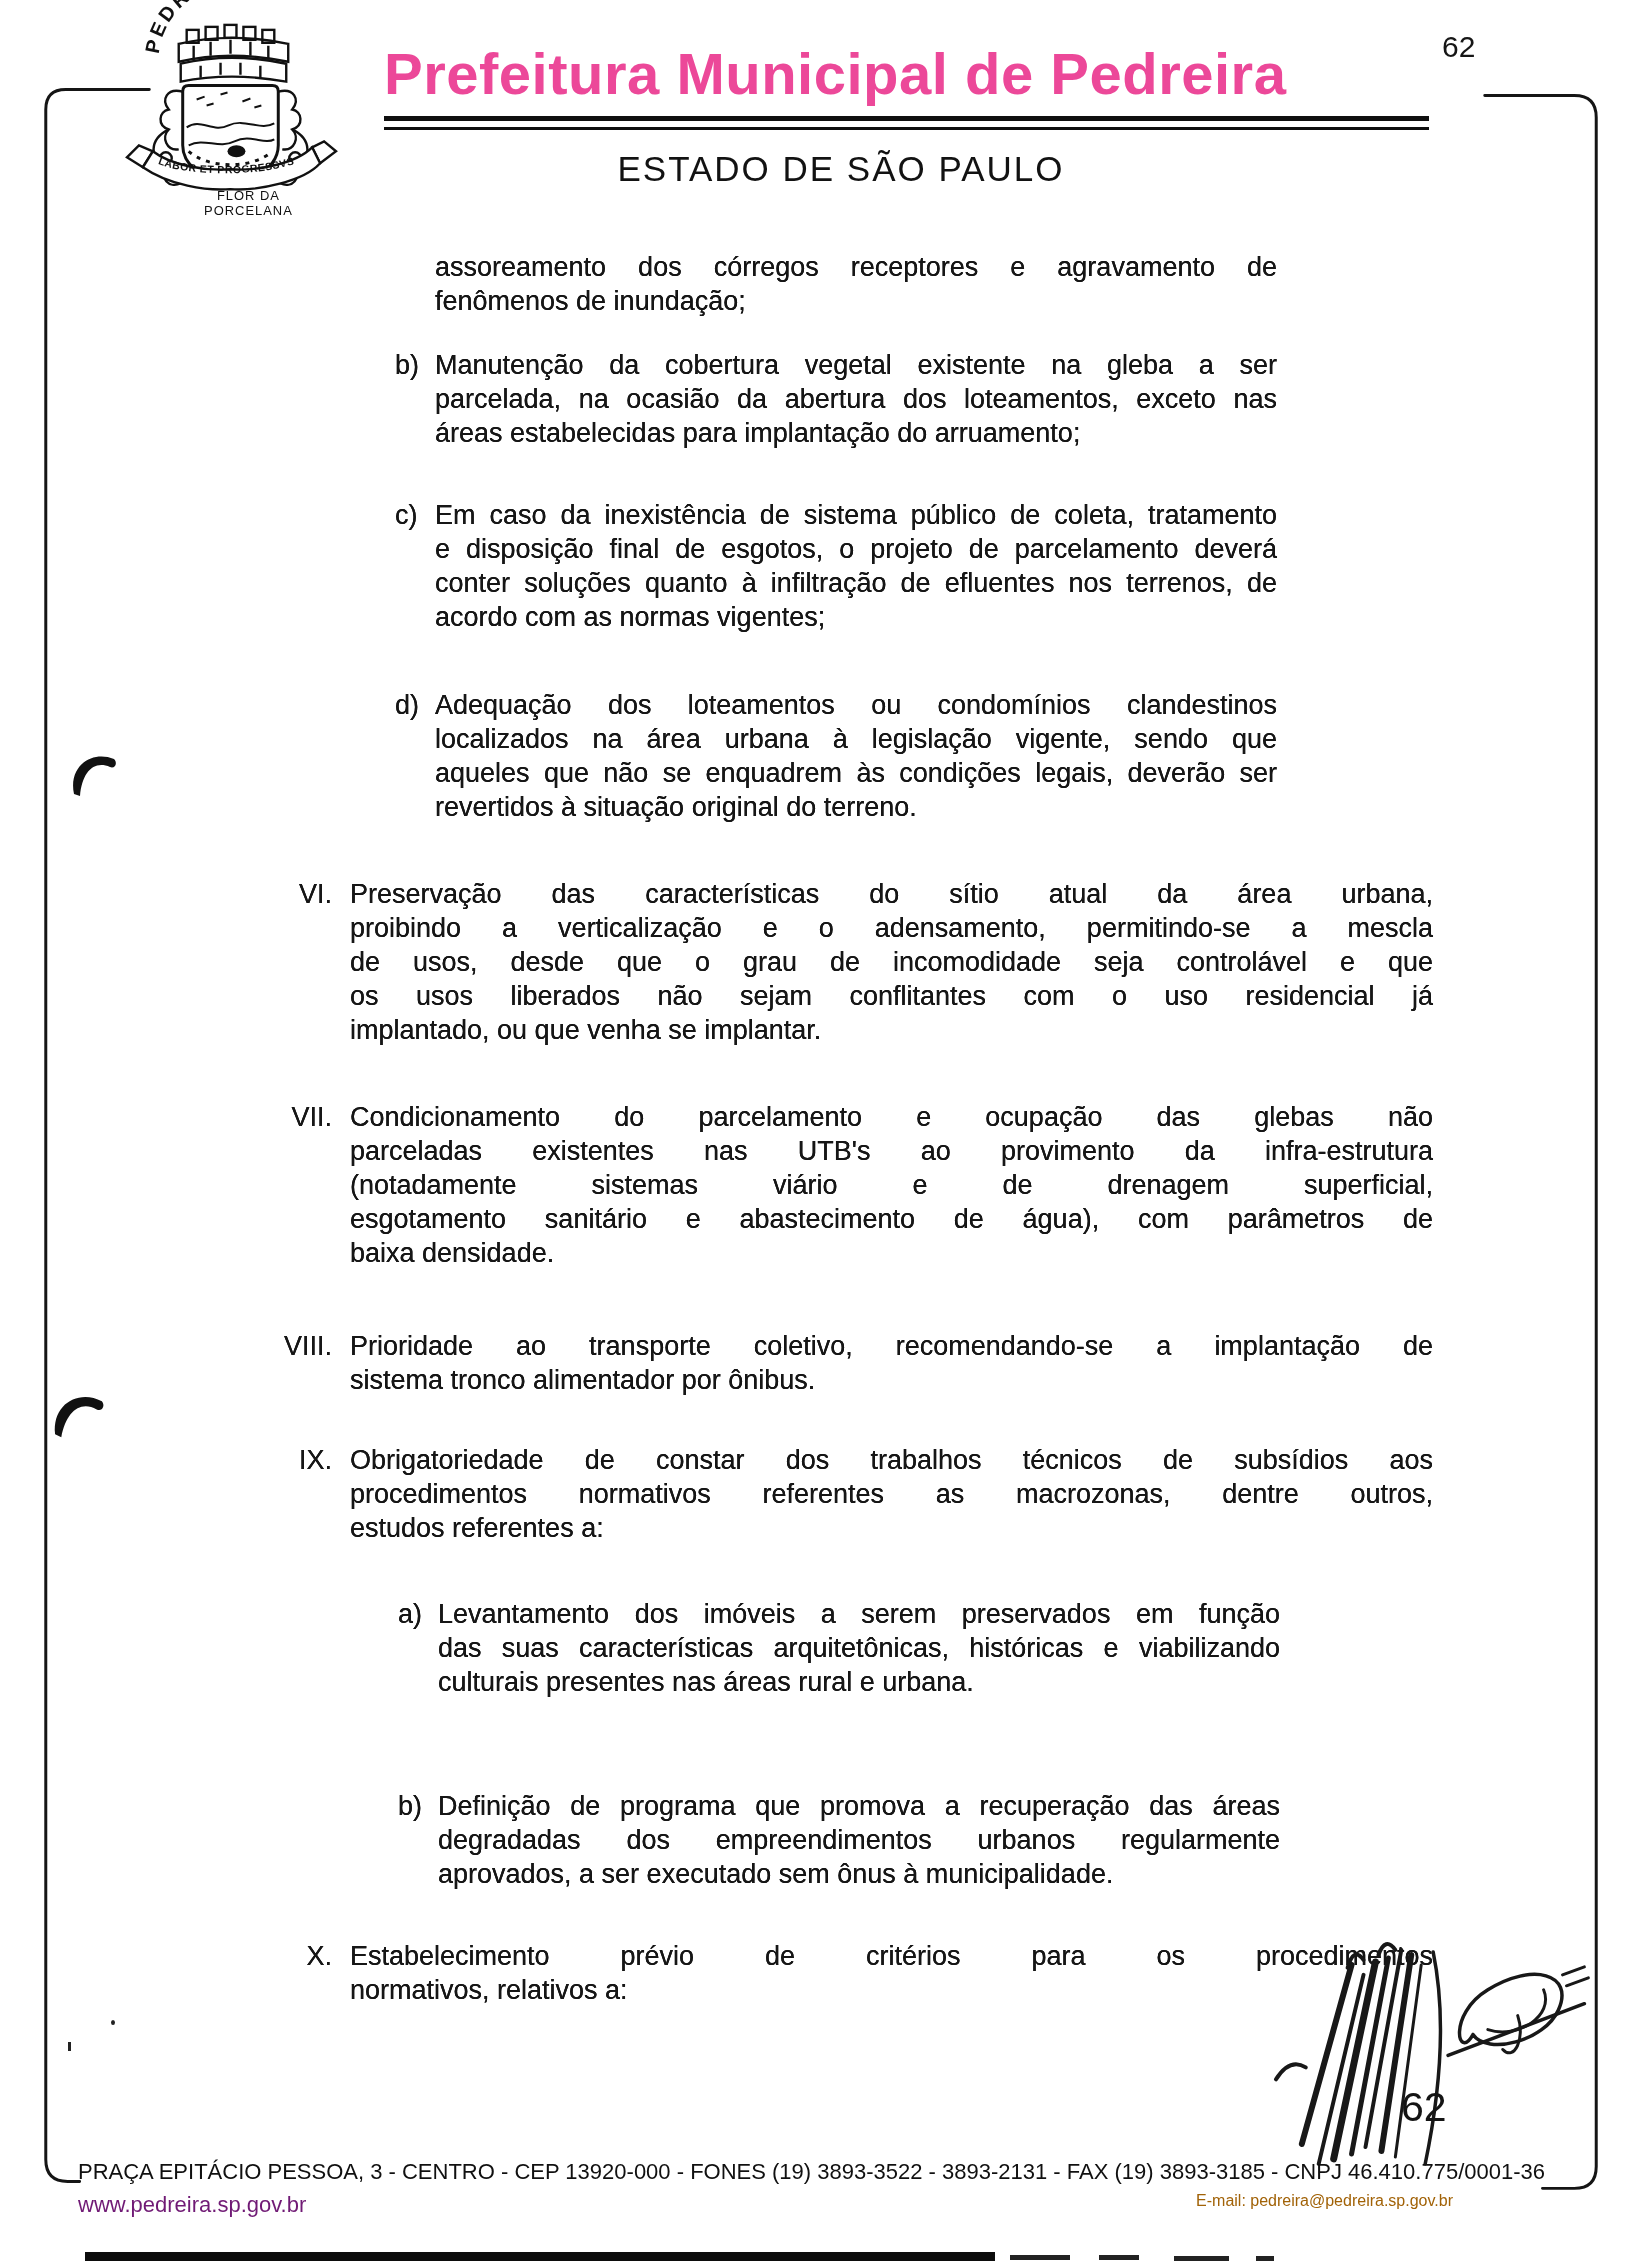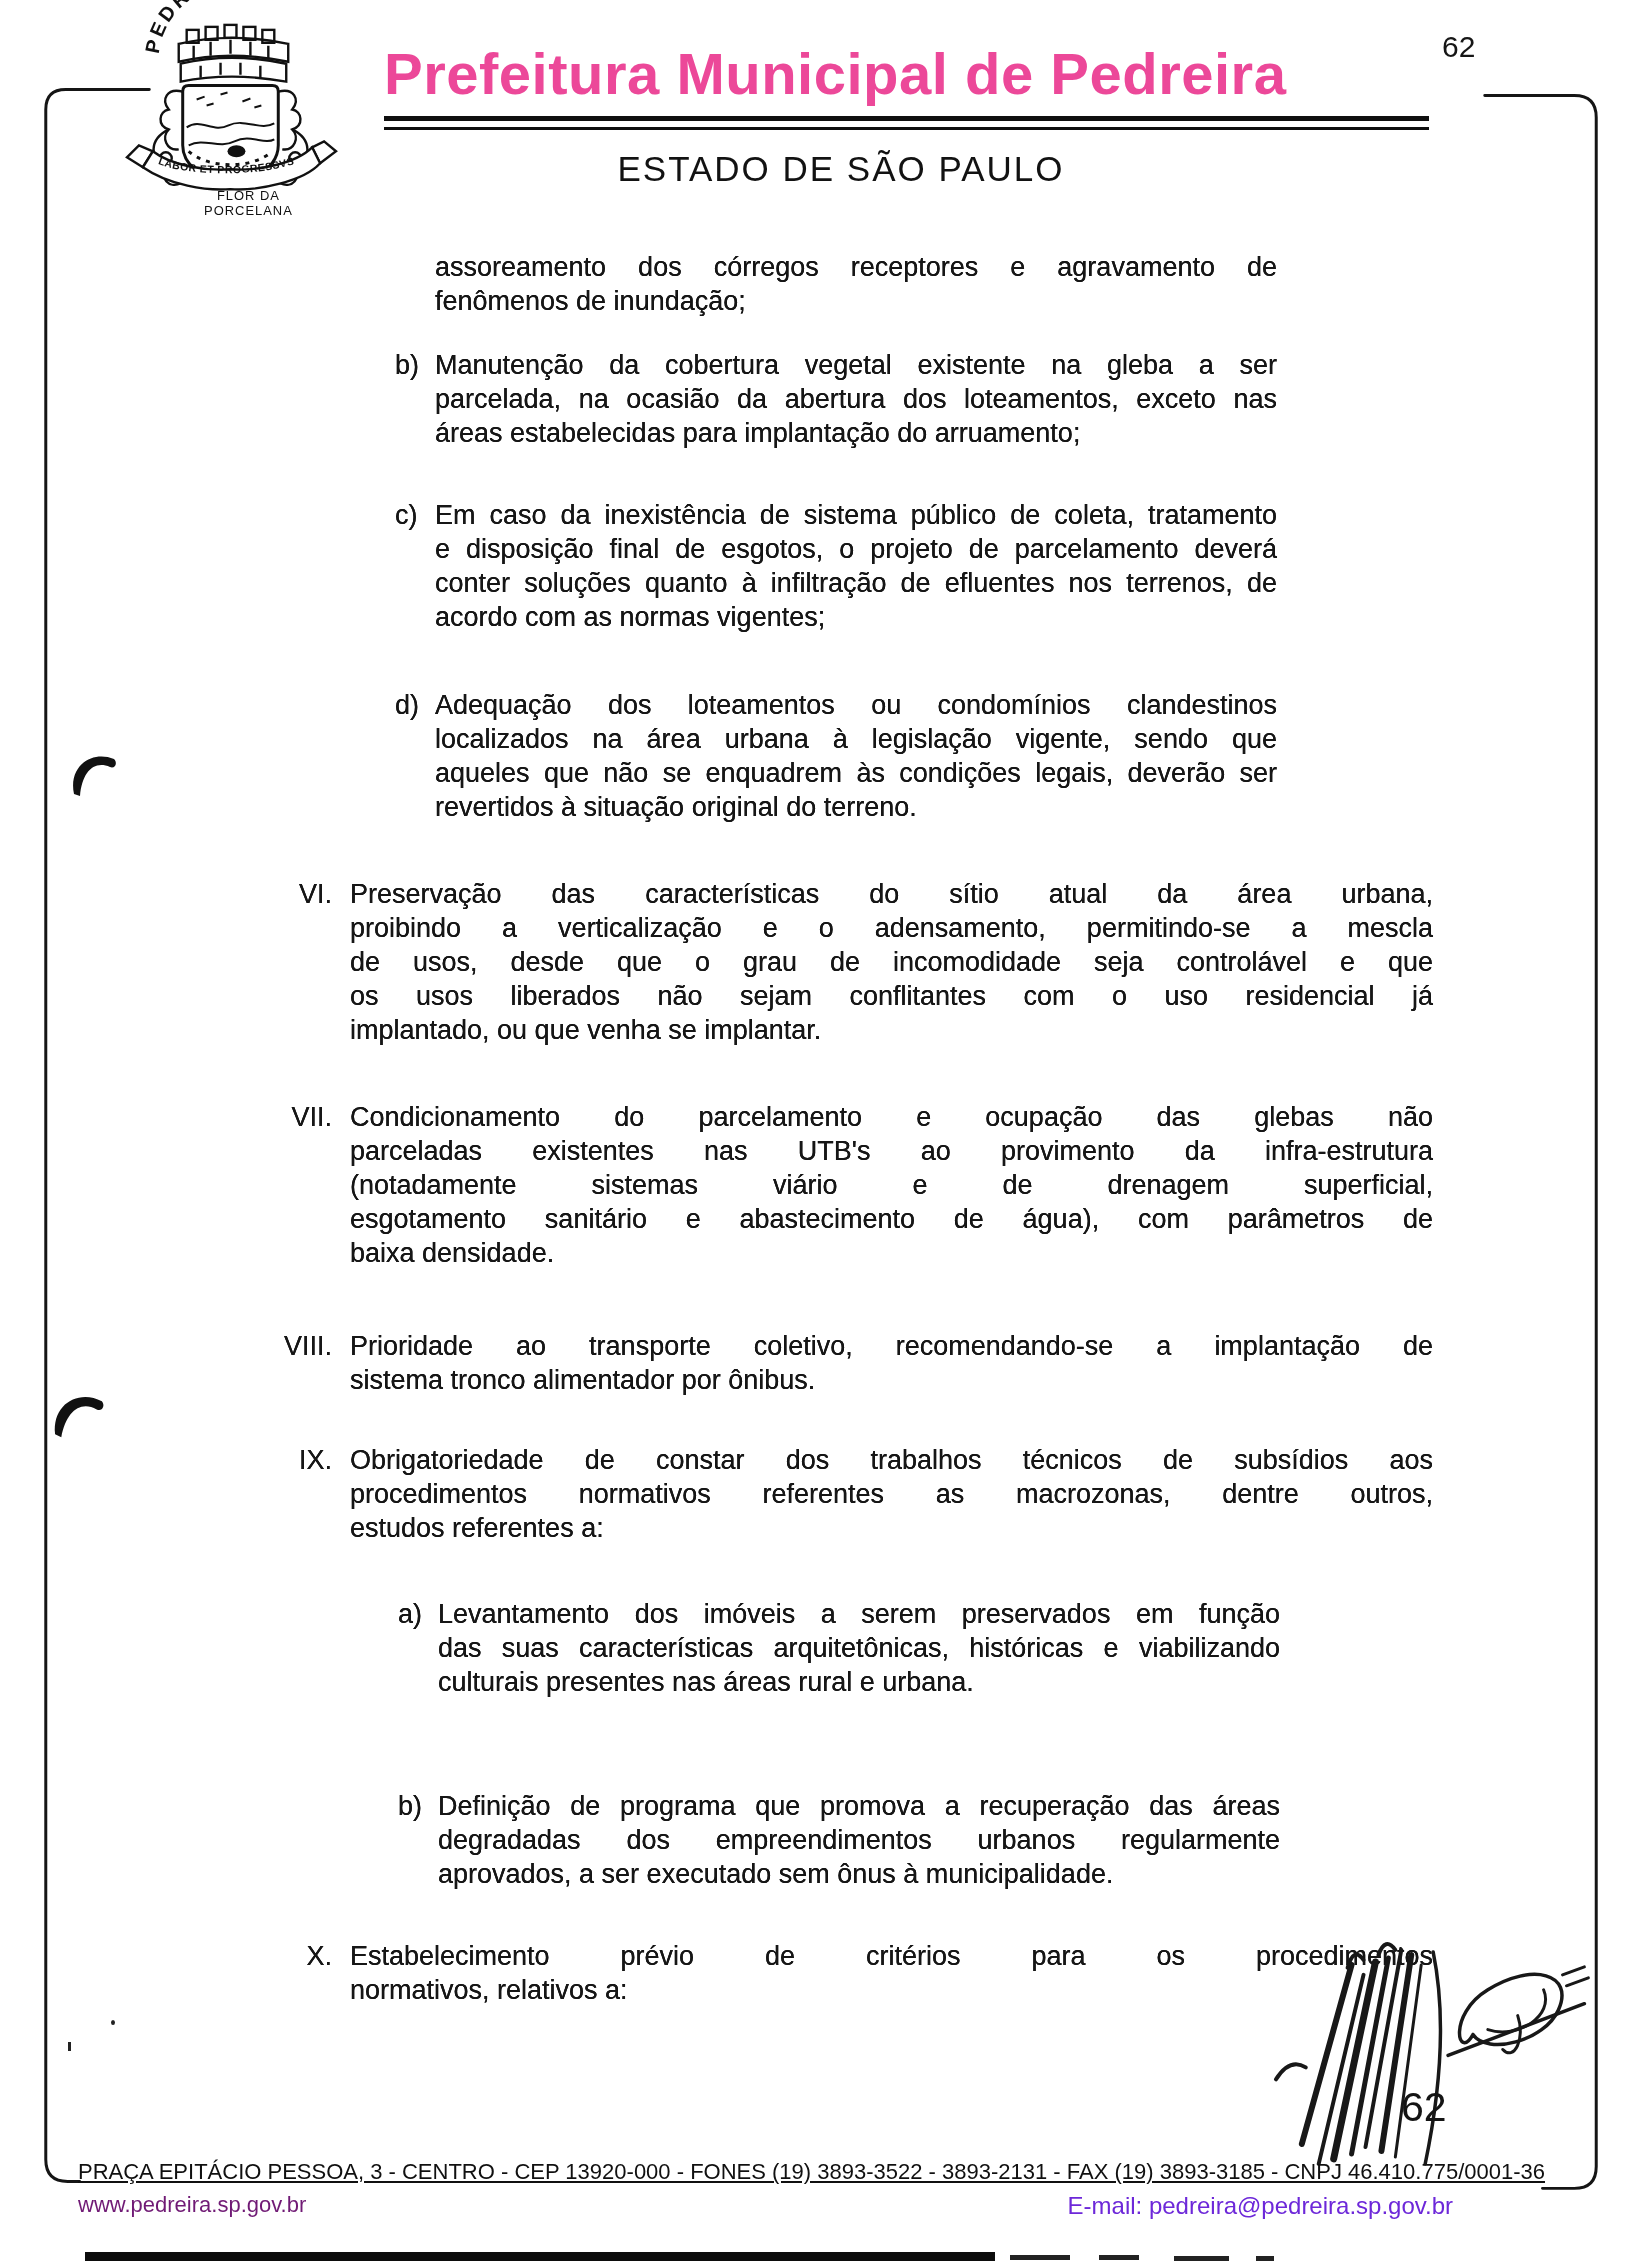--- a/index.html
+++ b/index.html
@@ -30,23 +30,23 @@
   .col-roman  { left:350px; width:1083px; }
   .col-inner  { left:438px; width:842px; }
   .item .label { position:absolute; top:0; white-space:nowrap; }
   .col-letter .label { left:-40px; }
   .col-inner  .label { left:-40px; }
   .col-roman  .label { left:-92px; width:74px; text-align:right; }
   .line { text-align:justify; text-align-last:justify; }
   .line.last { text-align-last:left; }
 
   
-  .footer-address { position:absolute; left:78px; top:2159px; font-size:22px; white-space:nowrap; color:#101010;text-decoration:underline; }
+  .footer-address { position:absolute; left:78px; top:2159px; font-size:22px; white-space:nowrap; color:#101010; }
   .footer-site    { position:absolute; left:78px; top:2192px; font-size:22px; color:#701a75; }
-  .footer-email   { position:absolute; right:191px; top:2192px; font-size:24px; color:#6d28d9;text-align:center; }
+  .footer-email   { position:absolute; right:191px; top:2192px; font-size:16px; color:#a16207;text-align:center; }
 
   
   .scan-bar  { position:absolute; left:85px; top:2252px; width:910px; height:9px; background:#0c0c0c; }
   .scan-dash { position:absolute; height:5px; background:#222; top:2255px; }
   .dot1 { position:absolute; left:111px; top:2020px; width:4px; height:5px; background:#222; border-radius:50%; }
   .dot2 { position:absolute; left:68px;  top:2042px; width:3px; height:9px; background:#222; }
 
   .hw62 {
     position:absolute; left:1401px; top:2084px; font-size:41px; color:#141414;
     font-family:"Liberation Sans", sans-serif;

